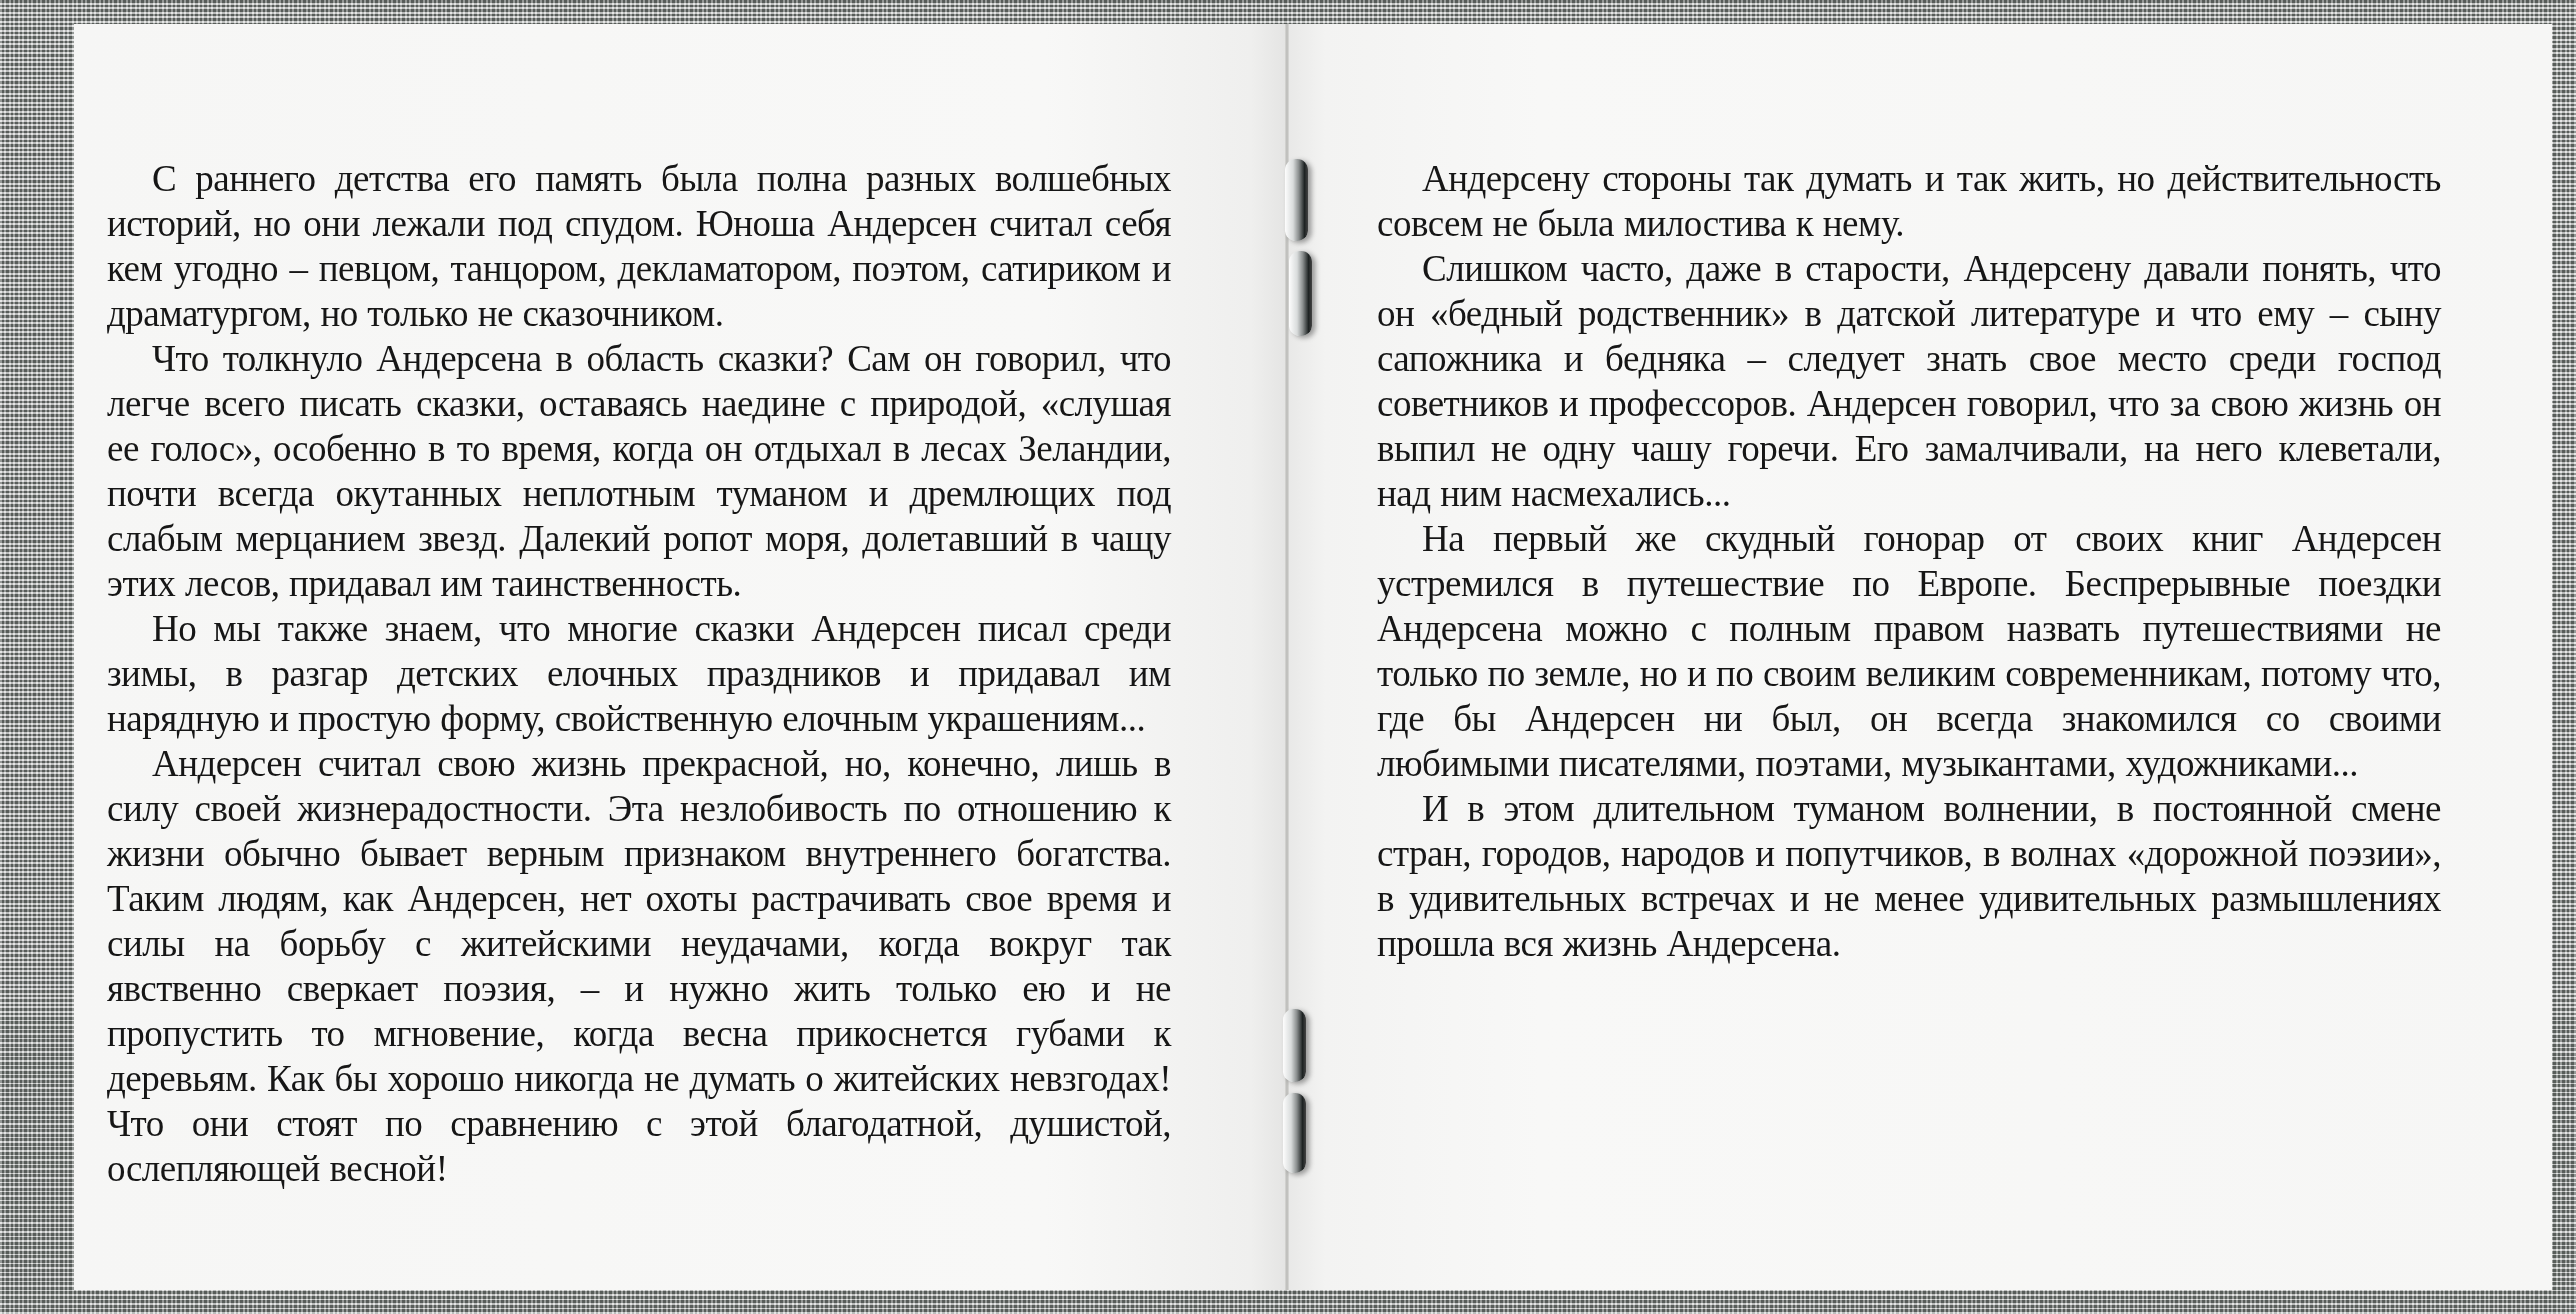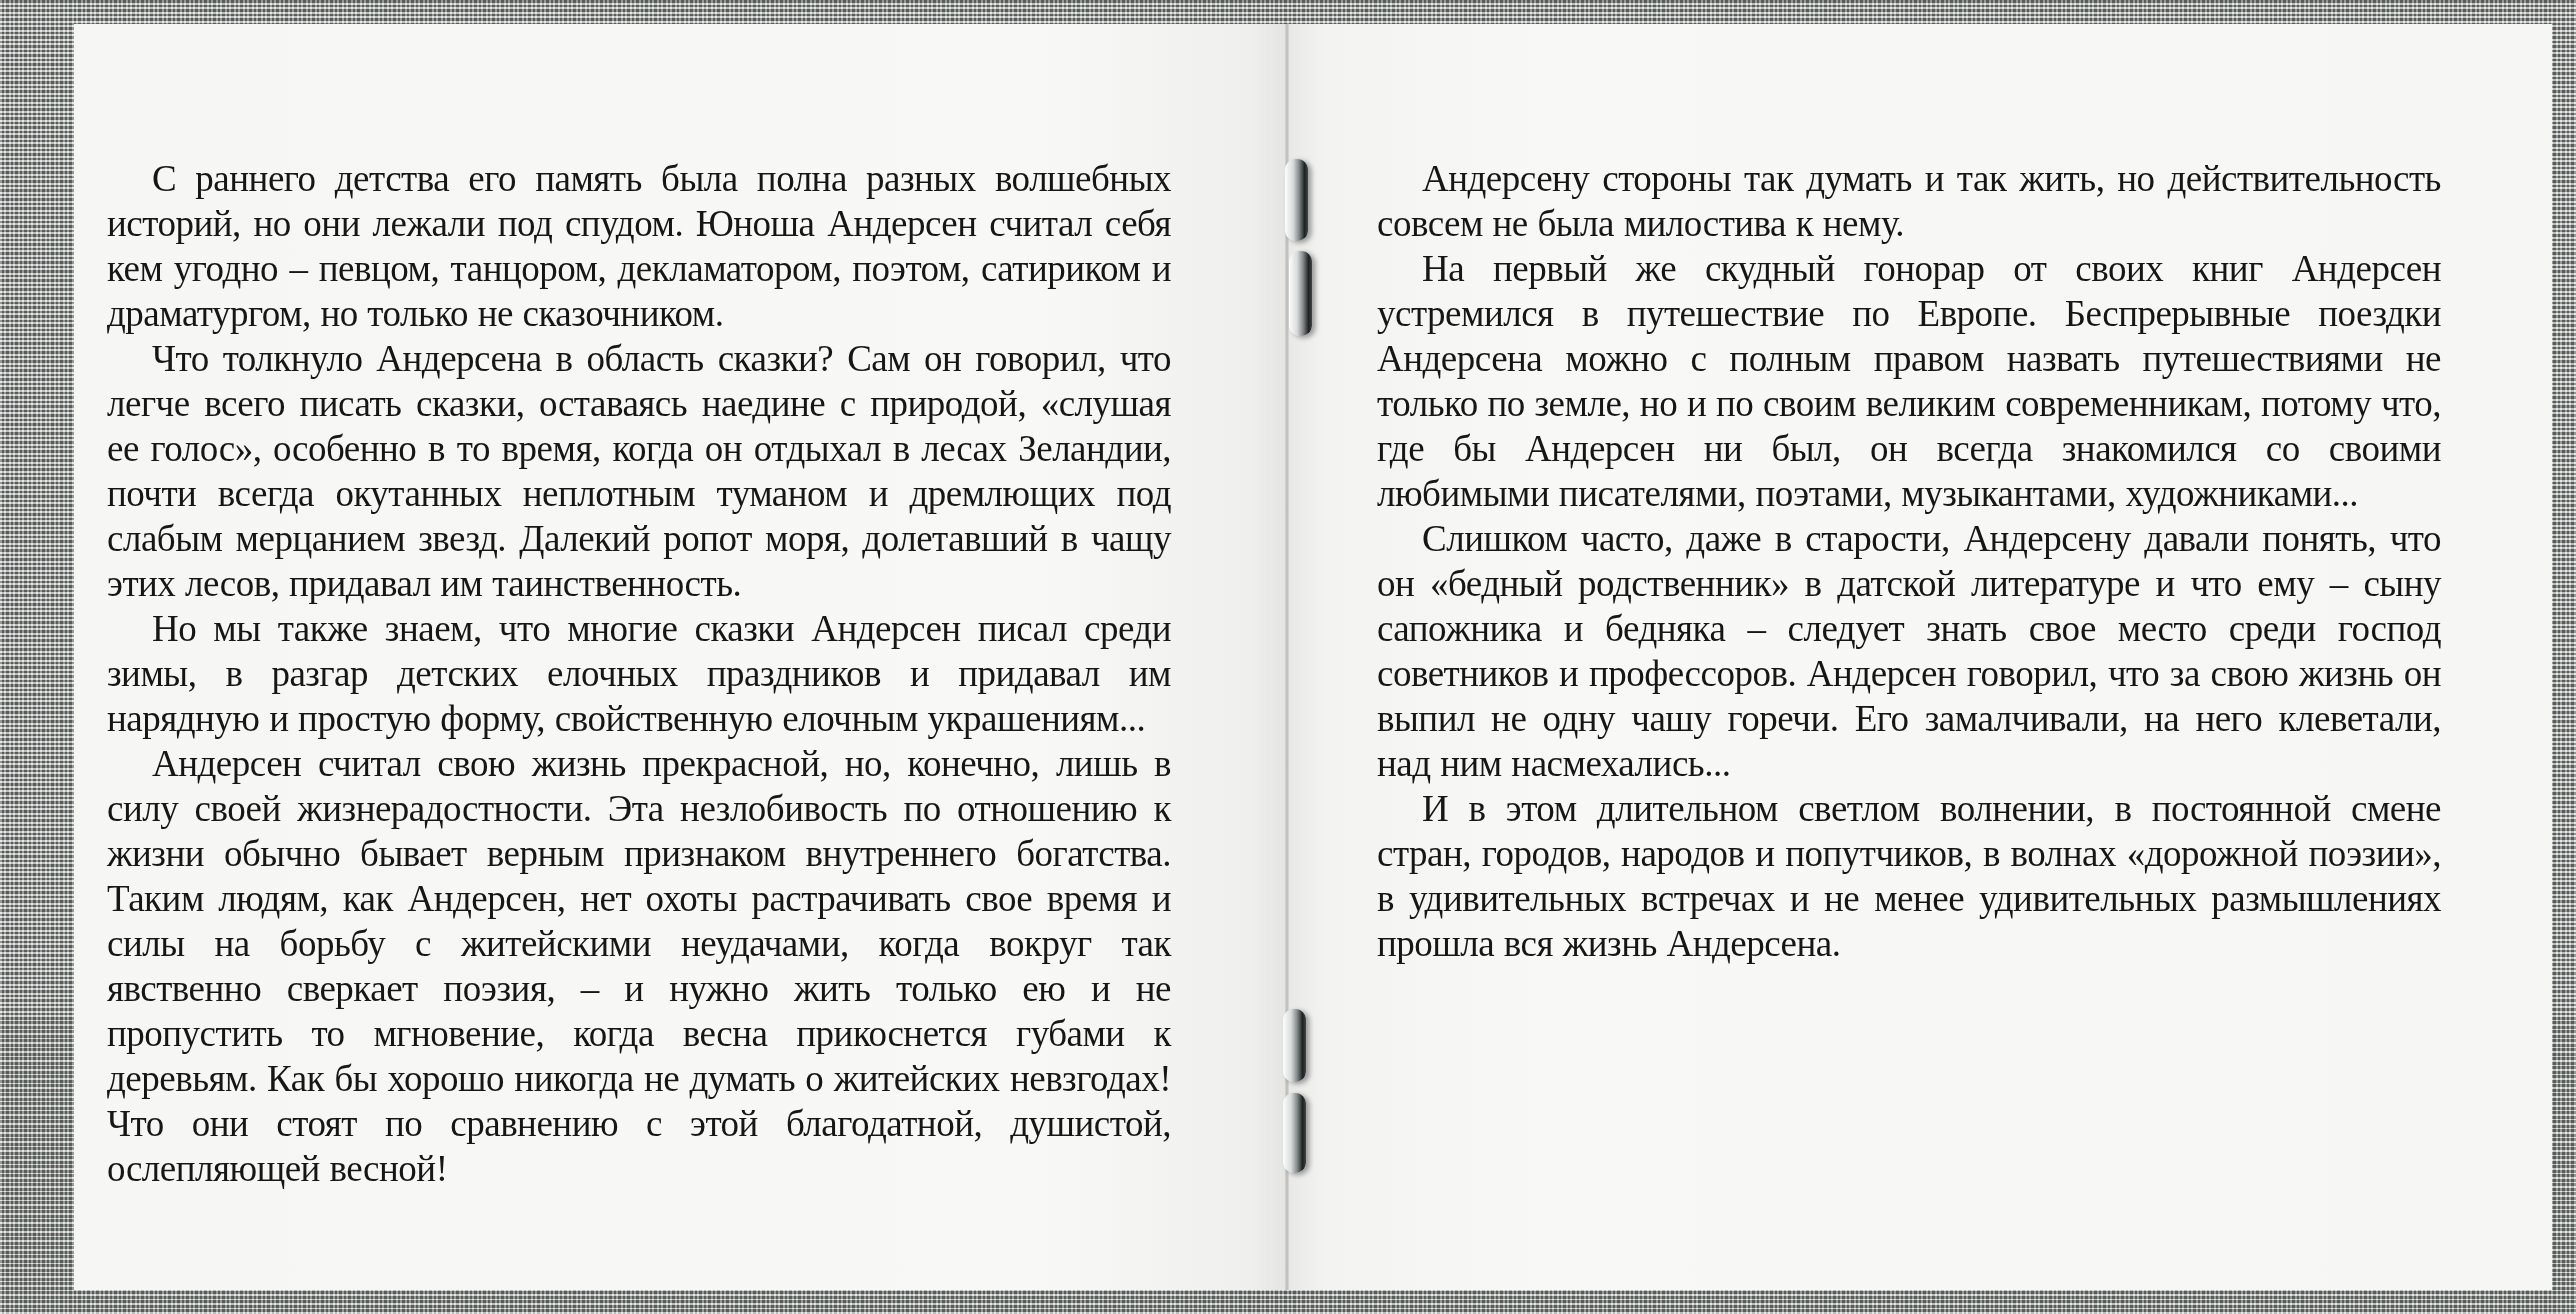--- a/index.html
+++ b/index.html
@@ -93,23 +93,23 @@
       <p>С раннего детства его память была полна разных волшебных историй, но они лежали под спудом. Юноша Андерсен считал себя кем угодно – певцом, танцором, декламатором, поэтом, сатириком и драматургом, но только не сказочником.</p>
       <p>Что толкнуло Андерсена в область сказки? Сам он говорил, что легче всего писать сказки, оставаясь наедине с природой, «слушая ее голос», особенно в то время, когда он отдыхал в лесах Зеландии, почти всегда окутанных неплотным туманом и дремлющих под слабым мерцанием звезд. Далекий ропот моря, долетавший в чащу этих лесов, придавал им таинственность.</p>
       <p>Но мы также знаем, что многие сказки Андерсен писал среди зимы, в разгар детских елочных праздников и придавал им нарядную и простую форму, свойственную елочным украшениям...</p>
       <p>Андерсен считал свою жизнь прекрасной, но, конечно, лишь в силу своей жизнерадостности. Эта незлобивость по отношению к жизни обычно бывает верным признаком внутреннего богат­ства. Таким людям, как Андерсен, нет охоты растрачивать свое время и силы на борьбу с житейскими неудачами, когда вокруг так явственно сверкает поэзия, – и нужно жить только ею и не пропустить то мгновение, когда весна прикоснется губами к деревьям. Как бы хорошо никогда не думать о житейских невзгодах! Что они стоят по сравнению с этой благодатной, душистой, ослепляющей весной!</p>
     </div>
   </div>
 
   <div class="page page-right">
     <div class="text-block text-right">
       <p>Андерсену стороны так думать и так жить, но действительность совсем не была милостива к нему.</p>
+      <p>Слишком часто, даже в старости, Андерсену давали понять, что он «бедный родственник» в датской литературе и что ему – сыну сапожника и бедняка – следует знать свое место среди господ советников и профессоров. Андерсен говорил, что за свою жизнь он выпил не одну чашу горечи. Его замалчивали, на него клеветали, над ним насмехались...</p>
       <p>На первый же скудный гонорар от своих книг Андерсен устремился в путешествие по Европе. Беспрерывные поездки Андерсена можно с полным правом назвать путешествиями не только по земле, но и по своим великим современникам, потому что, где бы Андерсен ни был, он всегда знакомился со своими любимыми писателями, поэтами, музыкантами, художниками...</p>
-      <p>Слишком часто, даже в старости, Андерсену давали понять, что он «бедный родственник» в датской литературе и что ему – сыну сапожника и бедняка – следует знать свое место среди господ советников и профессоров. Андерсен говорил, что за свою жизнь он выпил не одну чашу горечи. Его замалчивали, на него клеветали, над ним насмехались...</p>
-      <p>И в этом длительном светлом волнении, в постоянной смене стран, городов, народов и попутчиков, в волнах «дорожной поэзии», в удивительных встречах и не менее удивительных раз­мышлениях прошла вся жизнь Андерсена.</p>
+      <p>И в этом длительном туманом волнении, в постоянной смене стран, городов, народов и попутчиков, в волнах «дорожной поэзии», в удивительных встречах и не менее удивительных раз­мышлениях прошла вся жизнь Андерсена.</p>
     </div>
   </div>
 
   <div class="gutter"></div>
 
   <div class="staple" style="left:1211px; top:135px; height:82px;"></div>
   <div class="staple" style="left:1215px; top:227px; height:85px;"></div>
   <div class="staple" style="left:1209px; top:985px; height:73px;"></div>
   <div class="staple" style="left:1209px; top:1069px; height:80px;"></div>
 </div>

